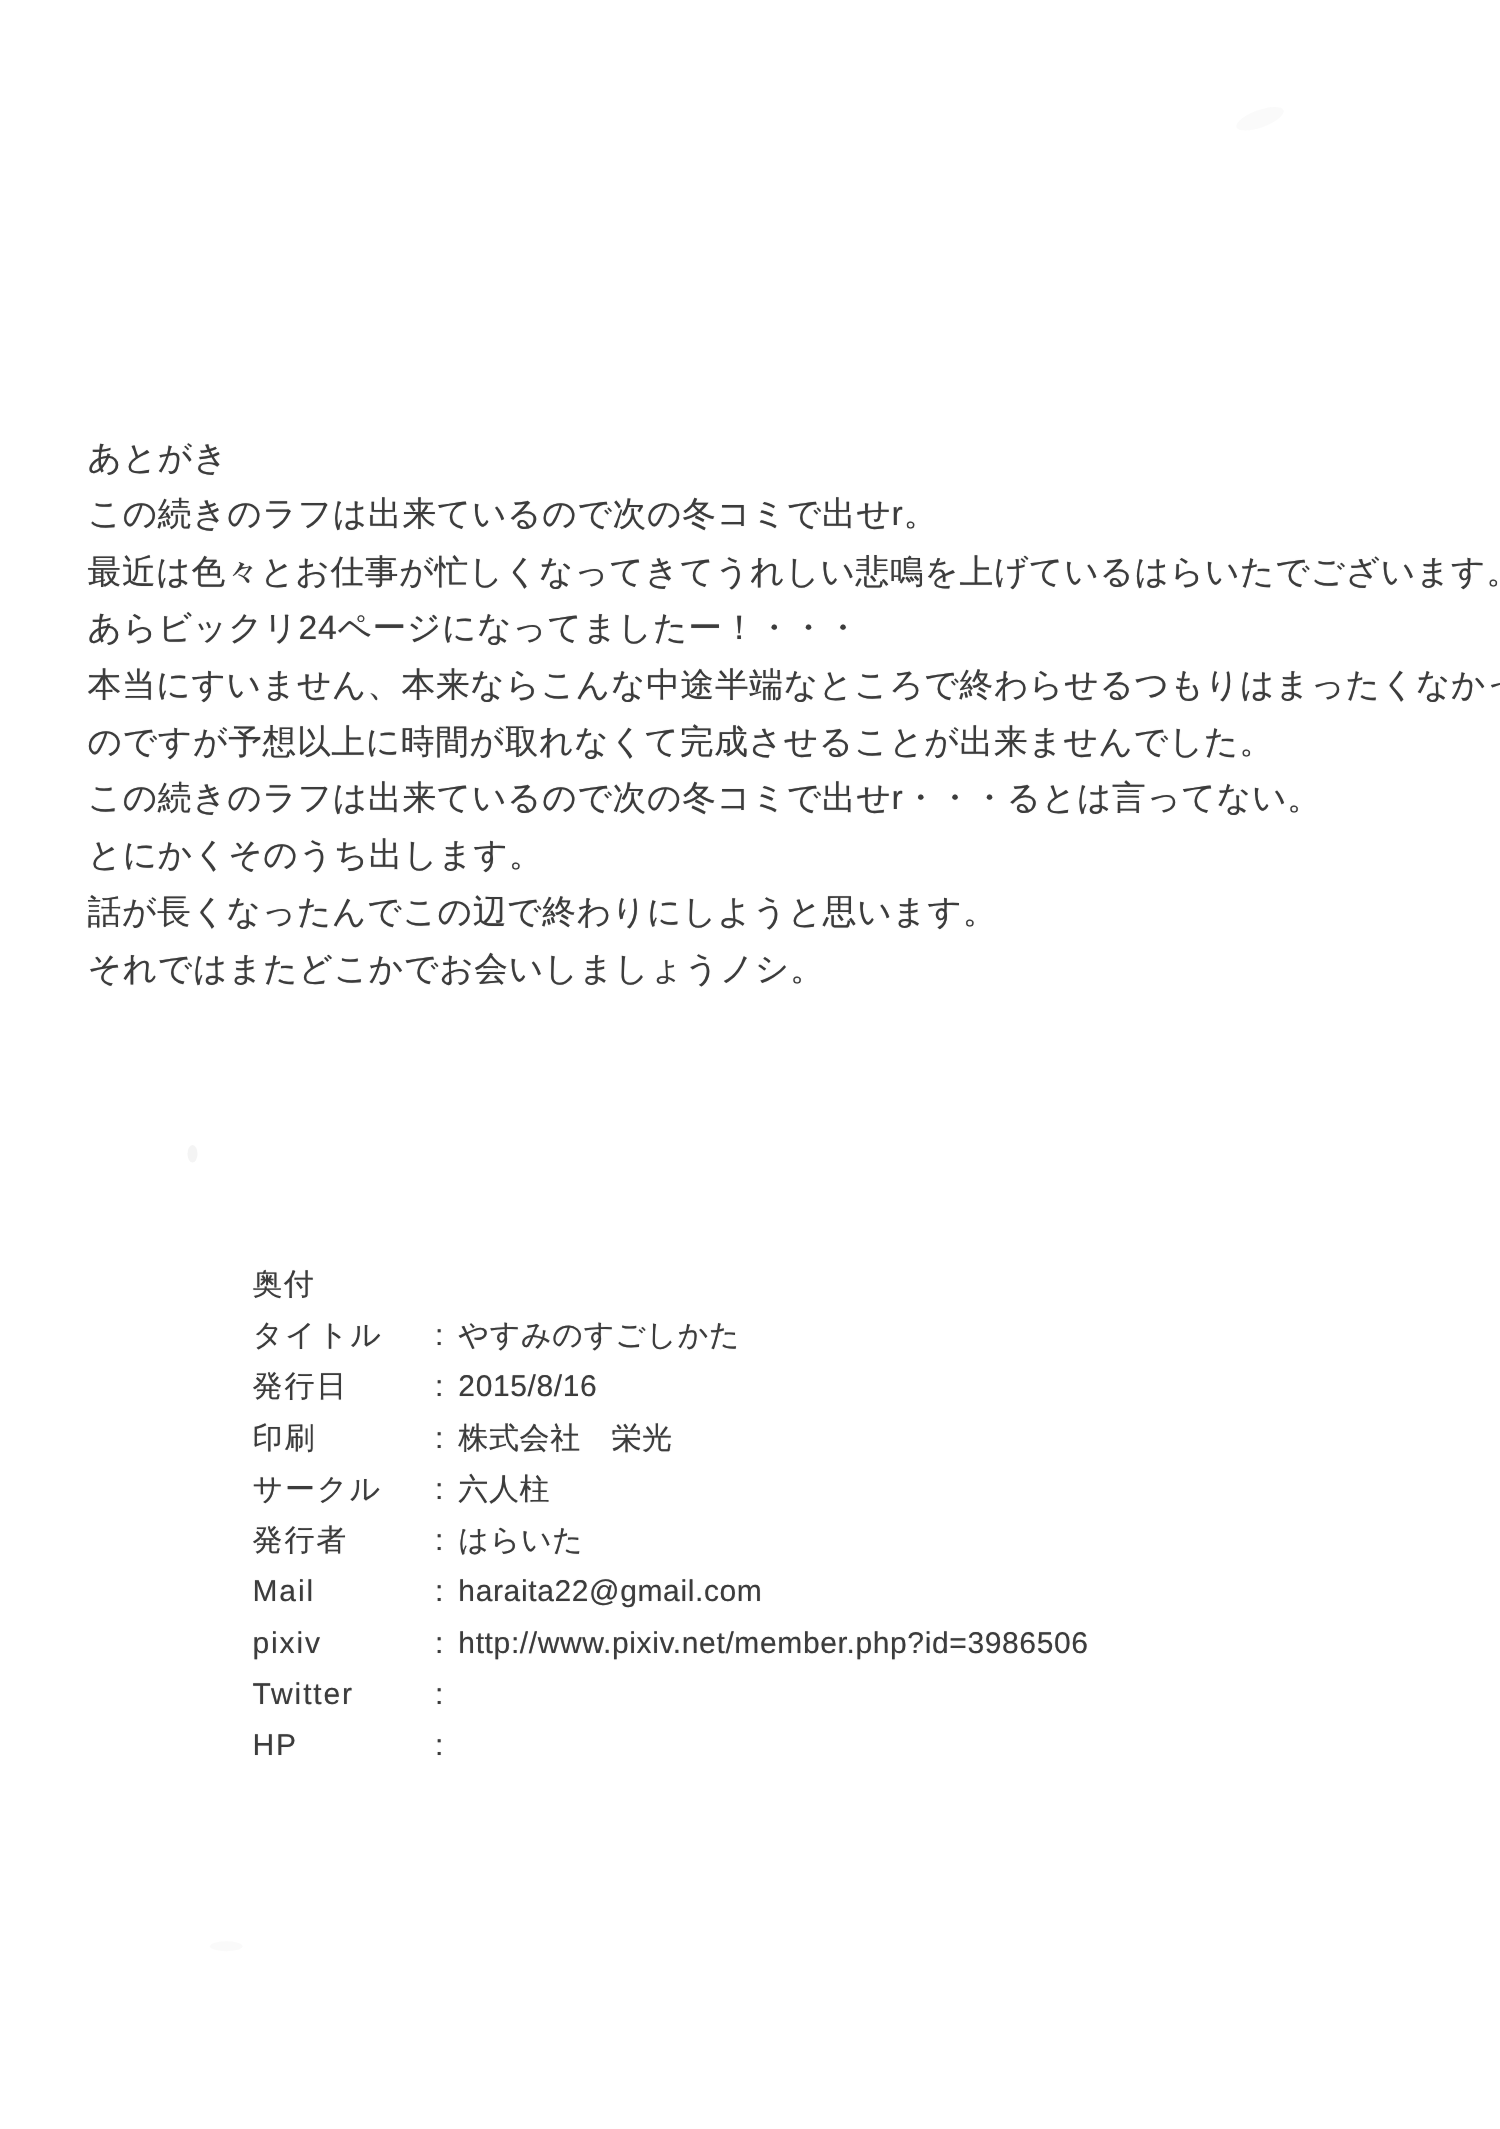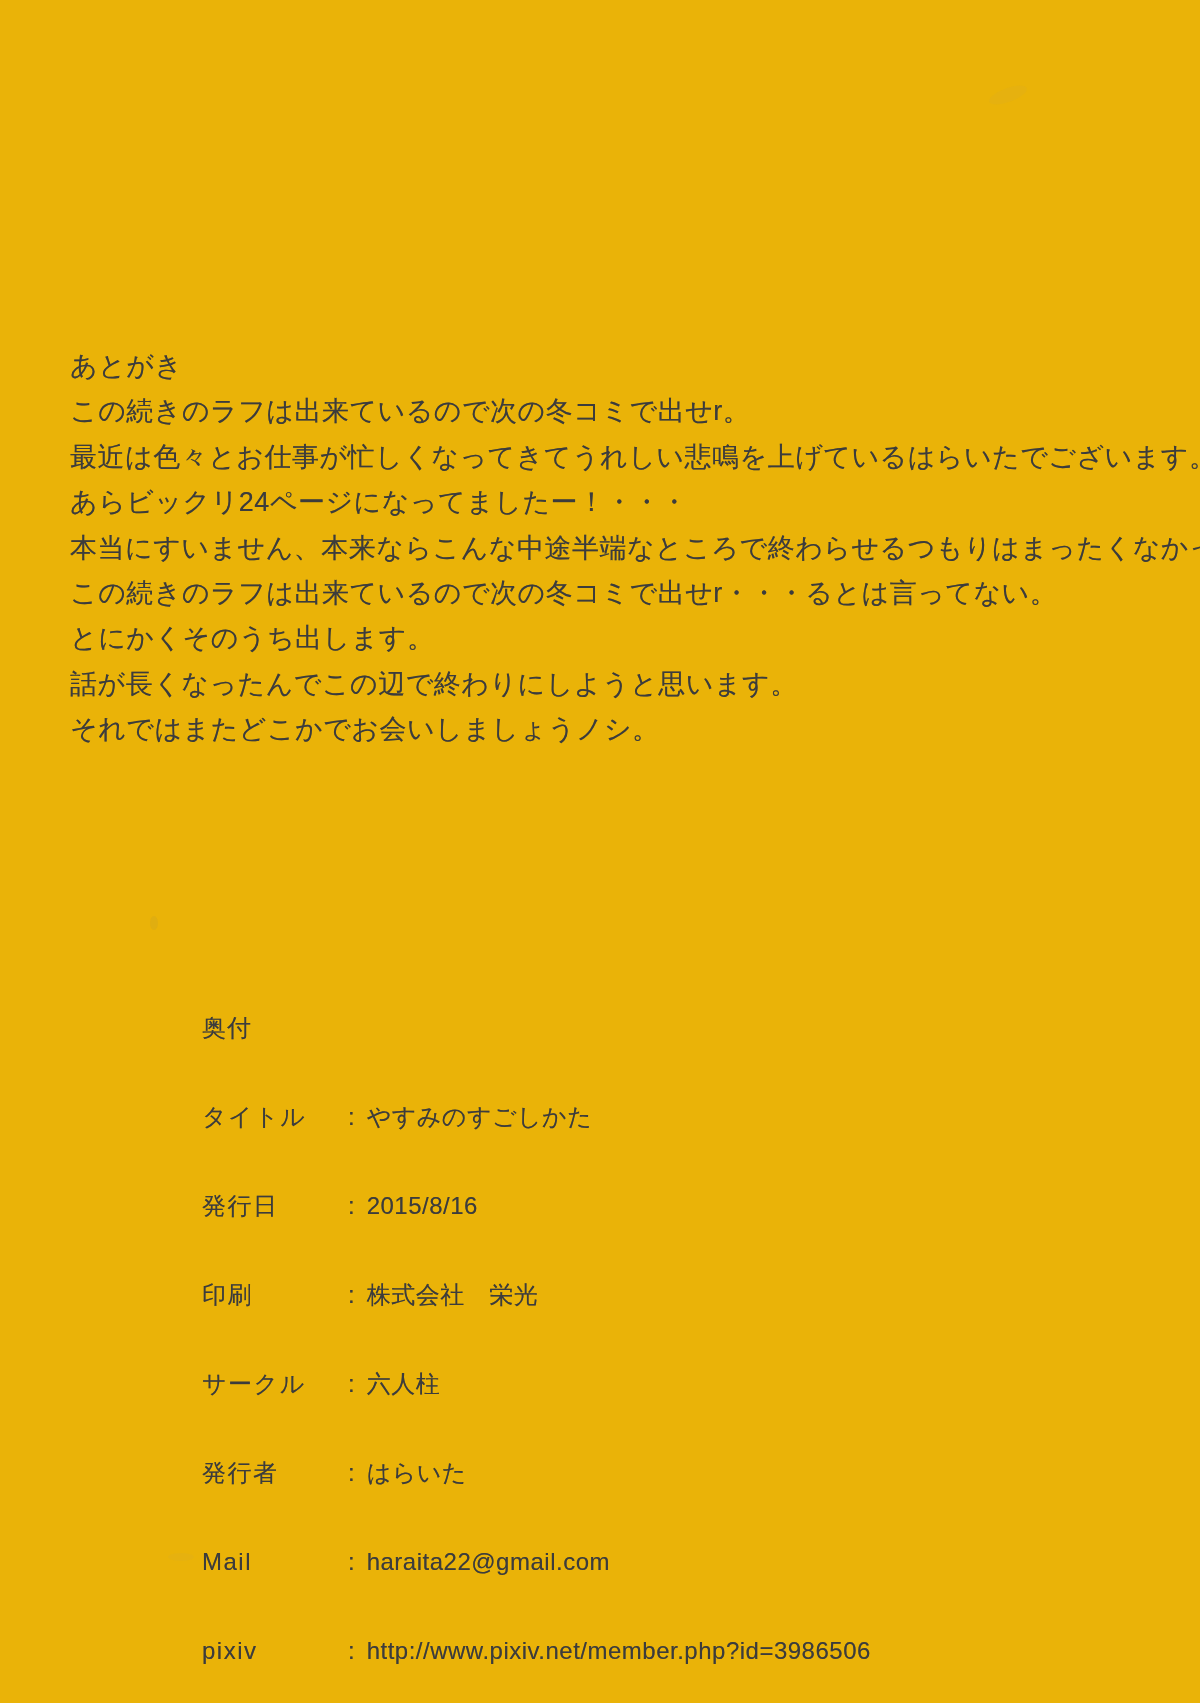--- a/index.html
+++ b/index.html
@@ -5,21 +5,21 @@
   html, body {
     margin: 0;
     padding: 0;
     background: #e8e8e8;
   }
   .page {
     position: relative;
     width: 1200px;
     height: 1703px;
     margin: 0 auto;
-    background: #eab308;
+    background: #ffffff;
     overflow: hidden;
     font-family: "Liberation Sans", "DejaVu Sans", sans-serif;
     color: #3d3d3d;
   }
   
   .speck {
     position: absolute;
     border-radius: 50%;
     background: rgba(120,120,120,0.08);
   }
@@ -45,21 +45,21 @@
     position: absolute;
     left: 202px;
     top: 1007px;
     font-size: 24px;
     line-height: 41px;
     color: #3c3c3c;
     text-shadow: 0 0 0.6px rgba(70,70,70,0.55);
     white-space: nowrap;
   }
   .colophon-heading { height: 41px; letter-spacing: 1px; }
-  .colophon-row { display: flex; height: 41px; margin-top: 48px; }
+  .colophon-row { display: flex; height: 41px; }
   .colophon-label {
     display: inline-block;
     width: 146px;
     letter-spacing: 1.5px;
     flex: 0 0 auto;
   }
   .colophon-separator { flex: 0 0 auto; margin-right: 12px; }
   .colophon-value { flex: 0 0 auto; letter-spacing: 0.5px; }
 </style>
 </head>
@@ -70,20 +70,21 @@
   <div class="speck s1"></div>
   <div class="speck s2"></div>
   <div class="speck s3"></div>
 
   <div class="afterword">
     <div>あとがき</div>
     <div>この続きのラフは出来ているので次の冬コミで出せr。</div>
     <div>最近は色々とお仕事が忙しくなってきてうれしい悲鳴を上げているはらいたでございます。</div>
     <div>あらビックリ24ページになってましたー！・・・</div>
     <div>本当にすいません、本来ならこんな中途半端なところで終わらせるつもりはまったくなかった</div>
+    <div>のですが予想以上に時間が取れなくて完成させることが出来ませんでした。</div>
     <div>この続きのラフは出来ているので次の冬コミで出せr・・・るとは言ってない。</div>
     <div>とにかくそのうち出します。</div>
     <div>話が長くなったんでこの辺で終わりにしようと思います。</div>
     <div>それではまたどこかでお会いしましょうノシ。</div>
   </div>
 
   <div class="colophon">
     <div class="colophon-heading">奥付</div>
 
     <div class="colophon-row">

